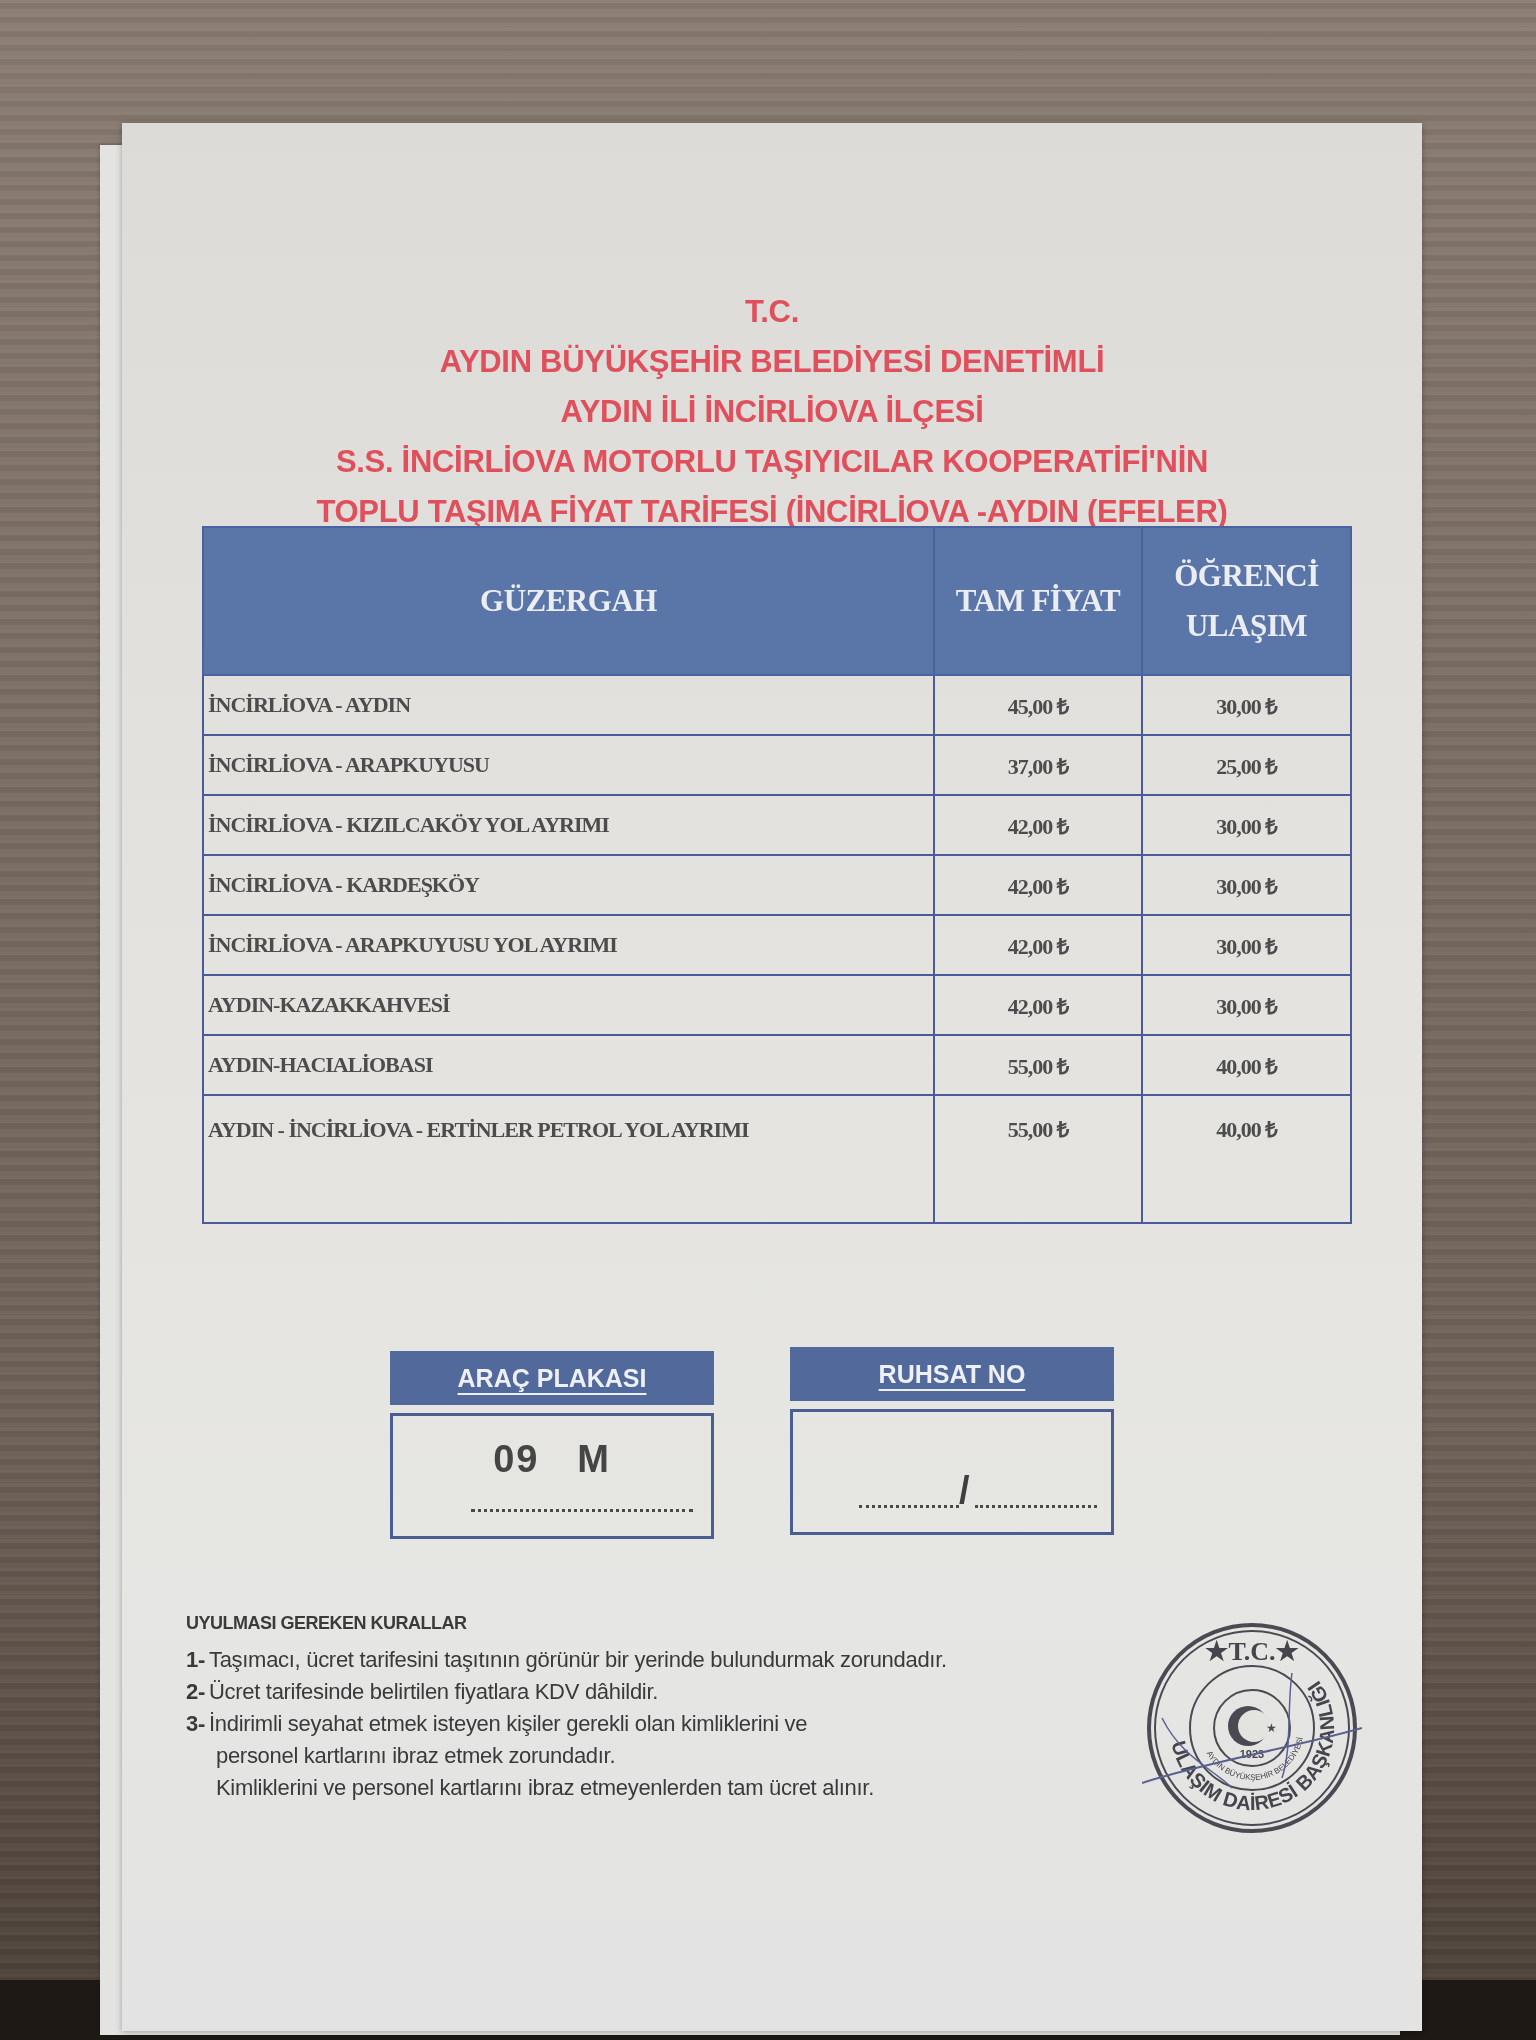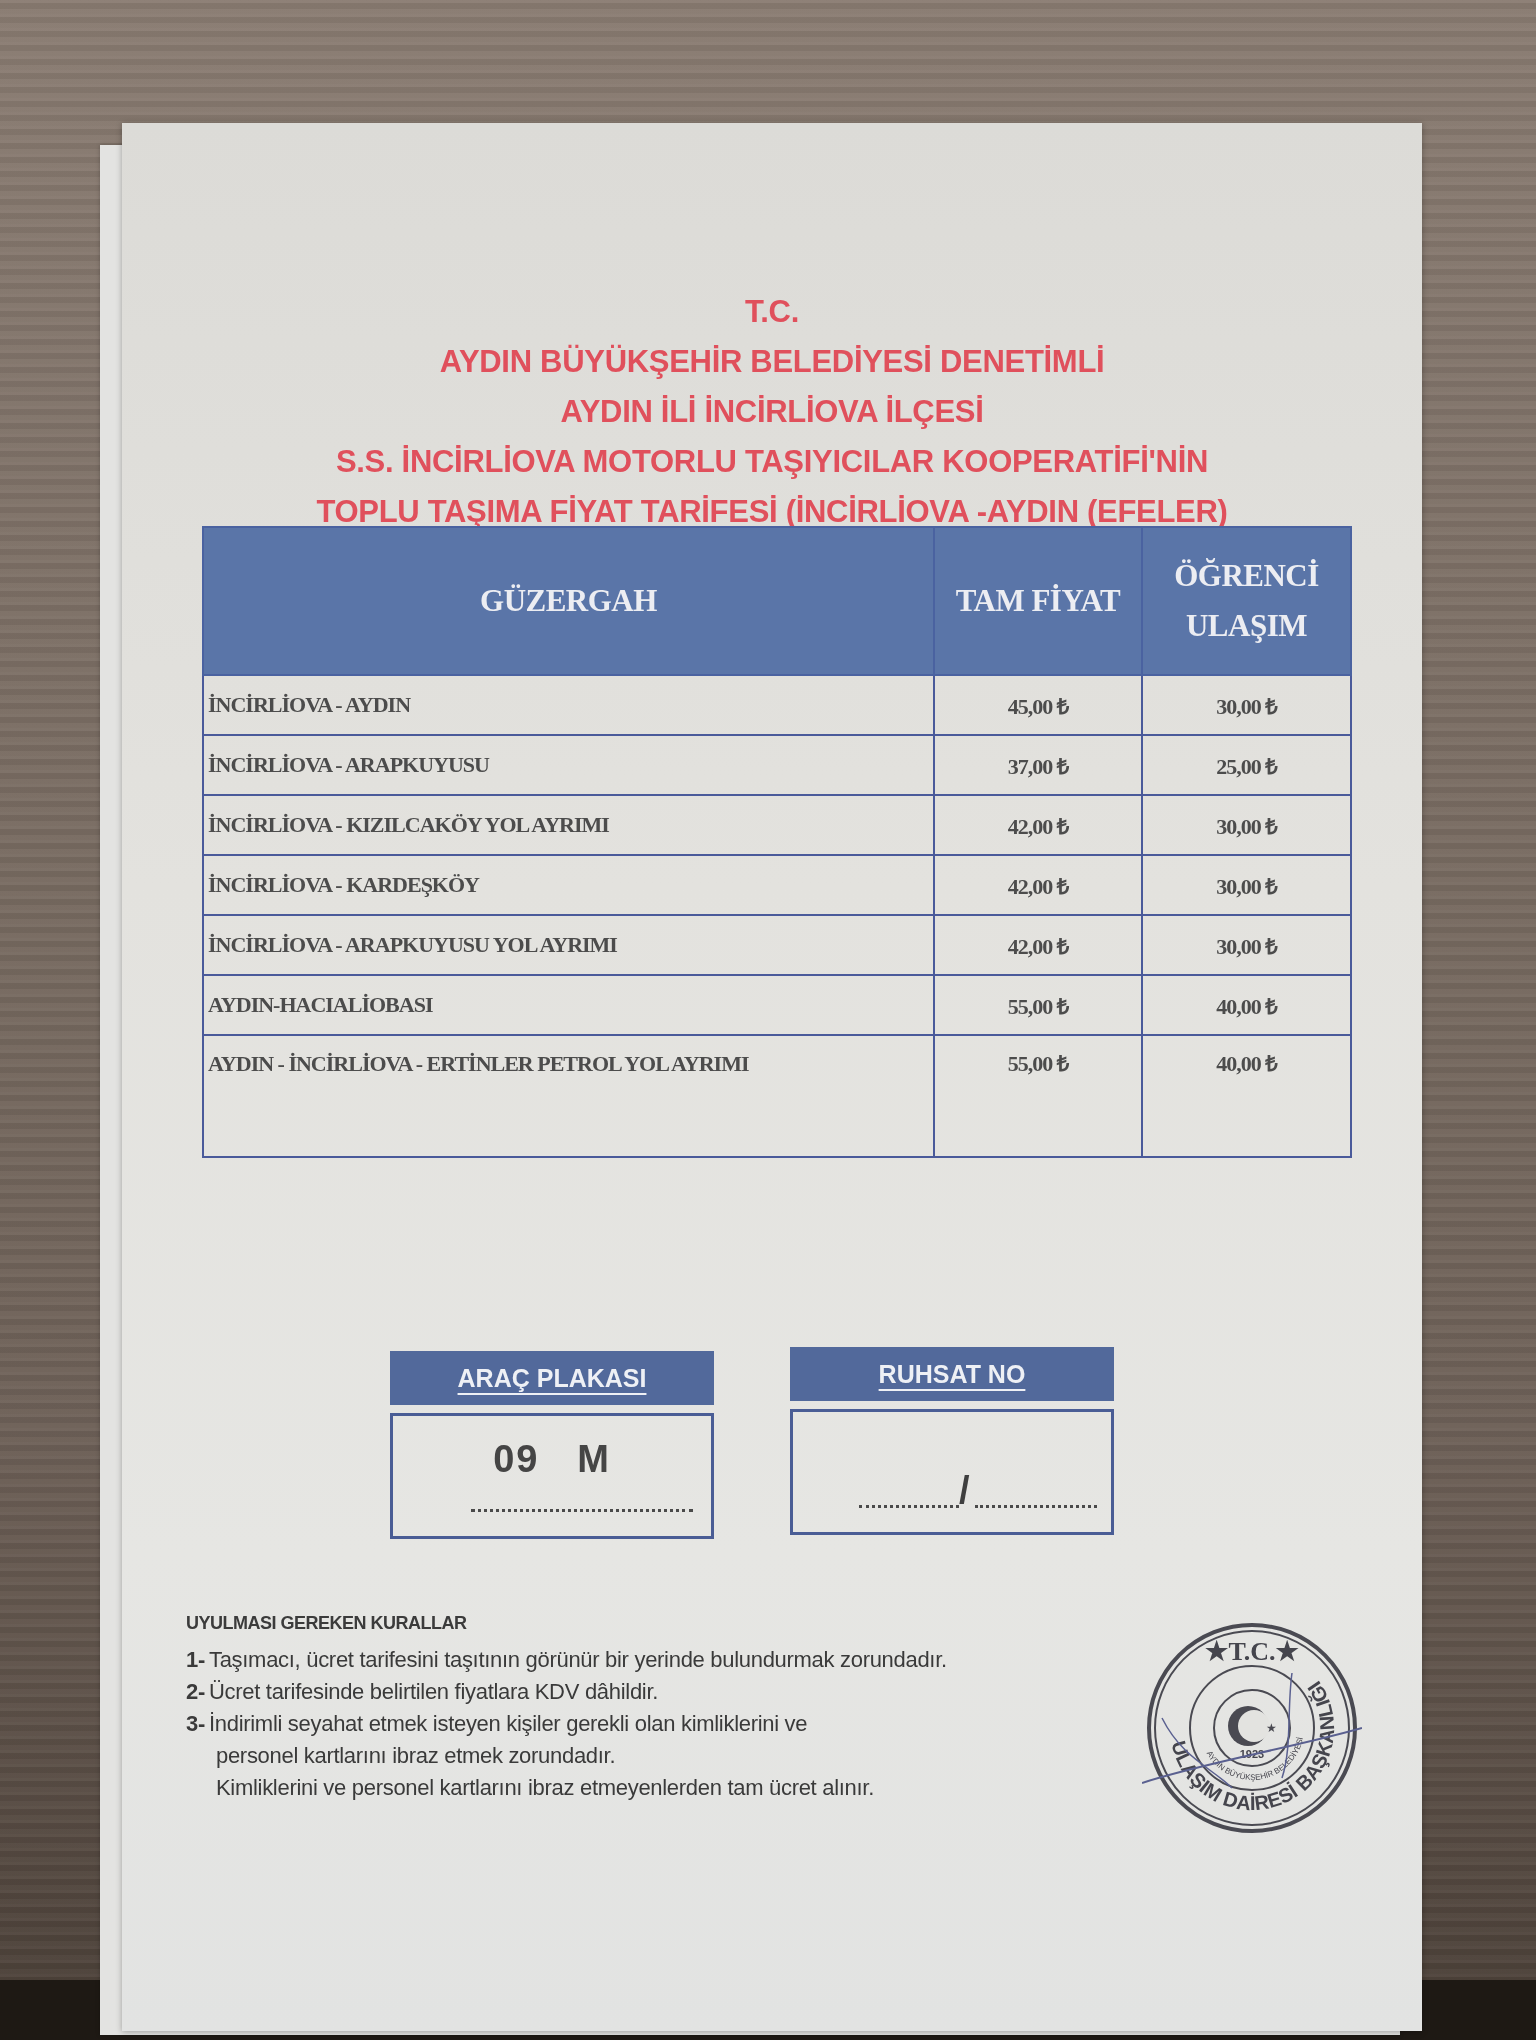--- a/index.html
+++ b/index.html
@@ -40,21 +40,21 @@
     background:#5a75a8; color:#ecedf2; font-weight:bold; font-size:31px;
     height:144px; border:2px solid #4a62a0; letter-spacing:-0.5px;
   }
   table.tariff td {
     border:2px solid #4a5a9a; color:#4c4c4c; font-weight:bold;
     font-size:22px; height:58px; padding:0 4px; letter-spacing:-1px;
     transform-origin:left;
   }
   table.tariff td.route { width:730px; text-align:left; }
   table.tariff td.price { width:200px; text-align:center; }
-  table.tariff tr.tall td { height:120px; vertical-align:top; line-height:56px; }
+  table.tariff tr.tall td { height:120px; vertical-align:top; padding-top:6px; line-height:56px; }
   .boxes { position:absolute; top:1228px; left:0; right:0; }
   .box { position:absolute; width:324px; }
   .box-head {
     background:#52699b; color:#eef0f5; text-align:center;
     font-family:"Liberation Sans", sans-serif; font-weight:bold; font-size:25px;
     height:54px; line-height:54px;
   }
   .box-head span { text-decoration:underline; text-underline-offset:6px; }
   .box-body {
     margin-top:8px; height:120px; border:3px solid #4a5d95; position:relative; background:transparent;
@@ -118,20 +118,25 @@
         <td class="price">42,00 ₺</td>
         <td class="price">30,00 ₺</td>
       </tr>
       <tr>
         <td class="route">İNCİRLİOVA - KARDEŞKÖY</td>
         <td class="price">42,00 ₺</td>
         <td class="price">30,00 ₺</td>
       </tr>
       <tr>
         <td class="route">İNCİRLİOVA - ARAPKUYUSU YOL AYRIMI</td>
+        <td class="price">42,00 ₺</td>
+        <td class="price">30,00 ₺</td>
+      </tr>
+      <tr>
+        <td class="route">AYDIN-KAZAKKAHVESİ</td>
         <td class="price">42,00 ₺</td>
         <td class="price">30,00 ₺</td>
       </tr>
       <tr>
         <td class="route">AYDIN-HACIALİOBASI</td>
         <td class="price">55,00 ₺</td>
         <td class="price">40,00 ₺</td>
       </tr>
       <tr class="tall">
         <td class="route">AYDIN - İNCİRLİOVA - ERTİNLER PETROL YOL AYRIMI</td>

